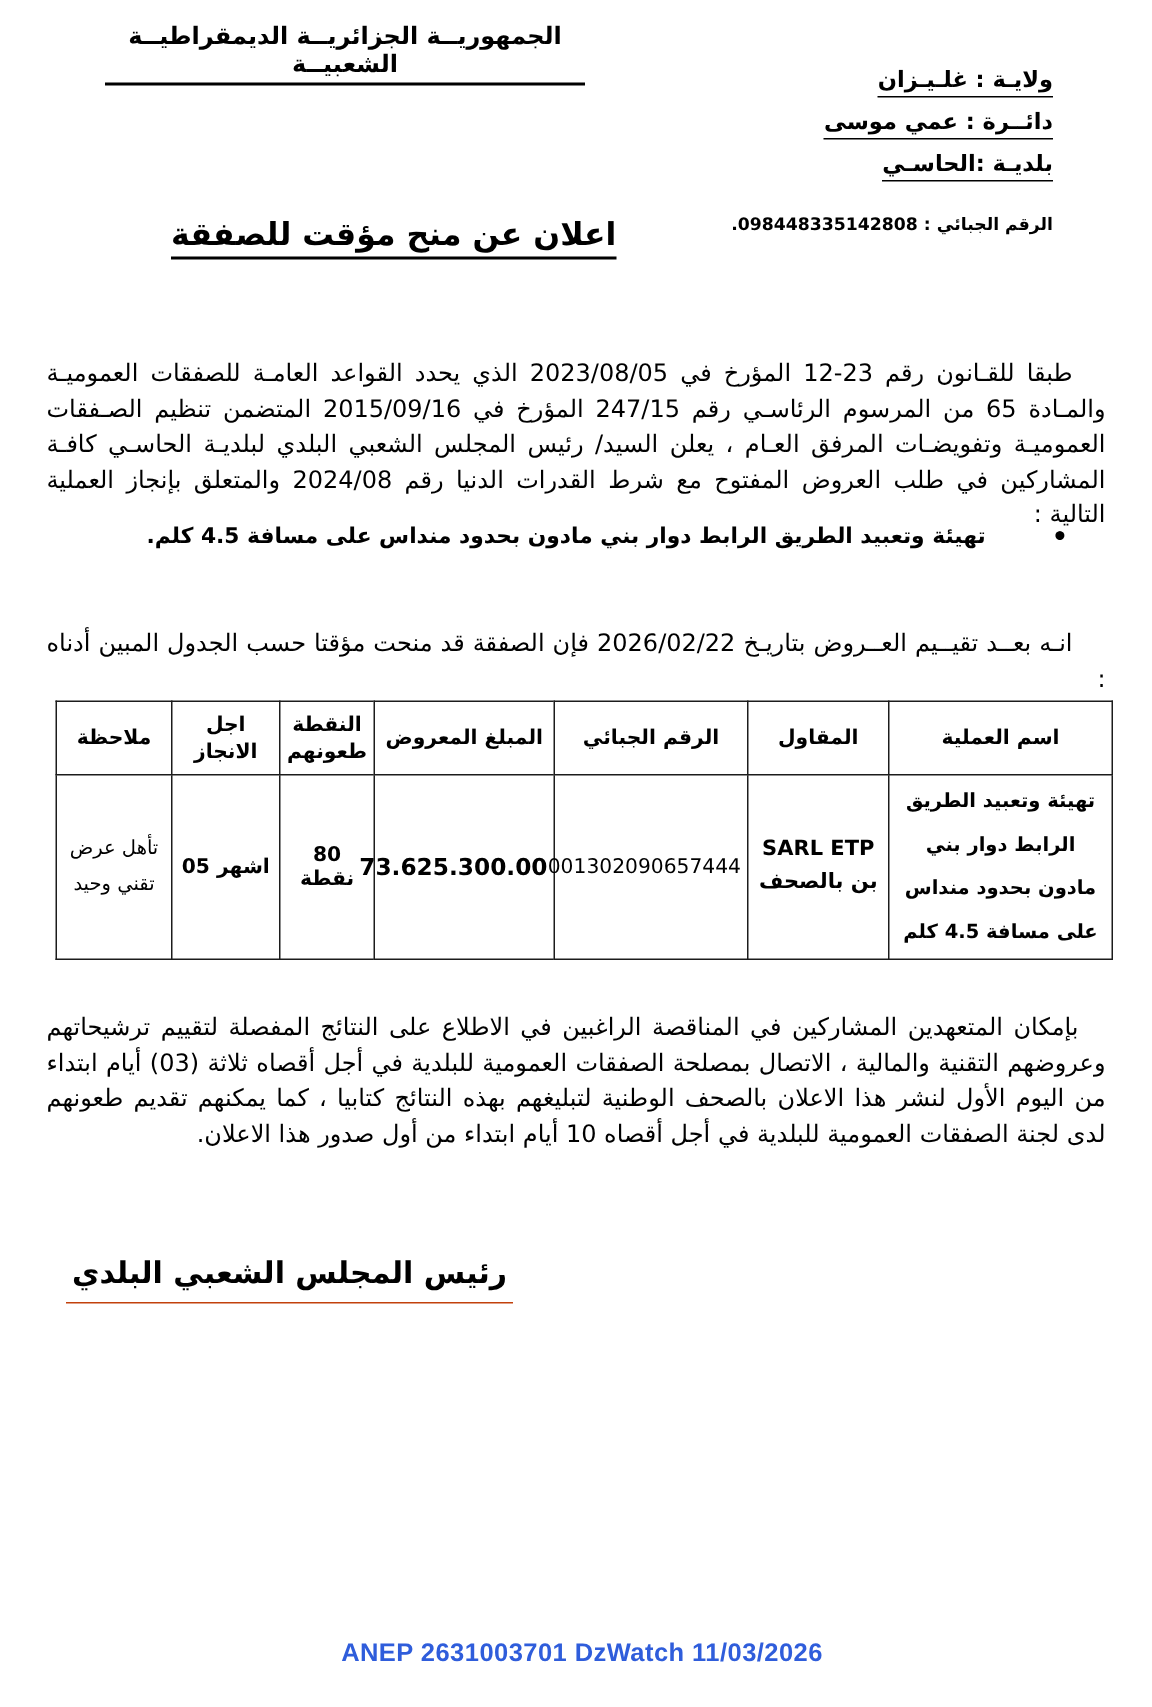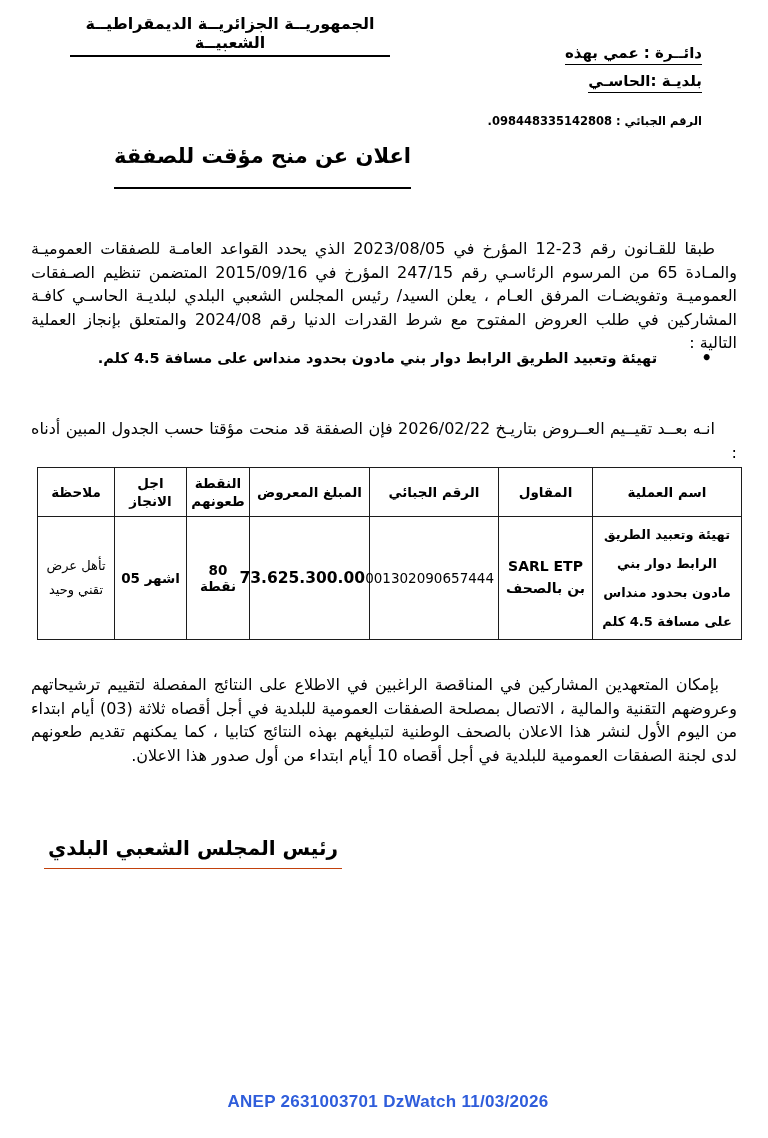--- a/index.html
+++ b/index.html
@@ -11,21 +11,21 @@
               direction:rtl; font-size:16px; font-weight:bold; }
   .republic .u { border-bottom:2px solid #000; padding-bottom:3px; display:inline-block; }
 
   .admin { position:absolute; top:44px; right:66px; direction:rtl; text-align:right; }
   .admin .line { font-size:15px; font-weight:bold; margin-bottom:7px; }
   .admin .line .u { border-bottom:1.5px solid #000; padding-bottom:2px; display:inline-block; }
   .admin .tax { font-size:11.5px; font-weight:bold; margin-top:21px; }
 
   .doc-title { position:absolute; top:144px; left:0; width:525px; text-align:center;
                direction:rtl; font-size:21px; font-weight:bold; }
-  .doc-title .u { border-bottom:2.5px solid #000; padding-bottom:19px; display:inline-block; }
+  .doc-title .u { border-bottom:2.5px solid #000; padding-bottom:3px; display:inline-block; }
 
   
   .para { position:absolute; right:31px; left:31px; direction:rtl; text-align:justify;
           font-size:16px; line-height:23.5px; }
   .para-intro   { top:221px; text-indent:22px; }
   .para-eval    { top:401px; text-indent:22px; }
   .para-appeal  { top:657px; text-indent:18px; }
 
   .bullet-line { position:absolute; top:348px; right:56px; left:80px; direction:rtl;
                  display:flex; align-items:flex-start; gap:44px;
@@ -61,21 +61,24 @@
 <body>
 
 <div class="page">
 
   <div class="republic">
     <span class="u">الجمهوريــة الجزائريــة الديمقراطيــة الشعبيــة</span>
   </div>
 
   <div class="admin">
     <div class="line">
-      <span class="u">دائــرة : عمي بهذه</span>
+      <span class="u">ولايـة : غلـيـزان</span>
+    </div>
+    <div class="line">
+      <span class="u">دائــرة : عمي موسى</span>
     </div>
     <div class="line">
       <span class="u">بلديـة :الحاسـي</span>
     </div>
     <div class="tax">الرقم الجبائي : 098448335142808.</div>
   </div>
 
   <div class="doc-title">
     <span class="u">اعلان عن منح مؤقت للصفقة</span>
   </div>

